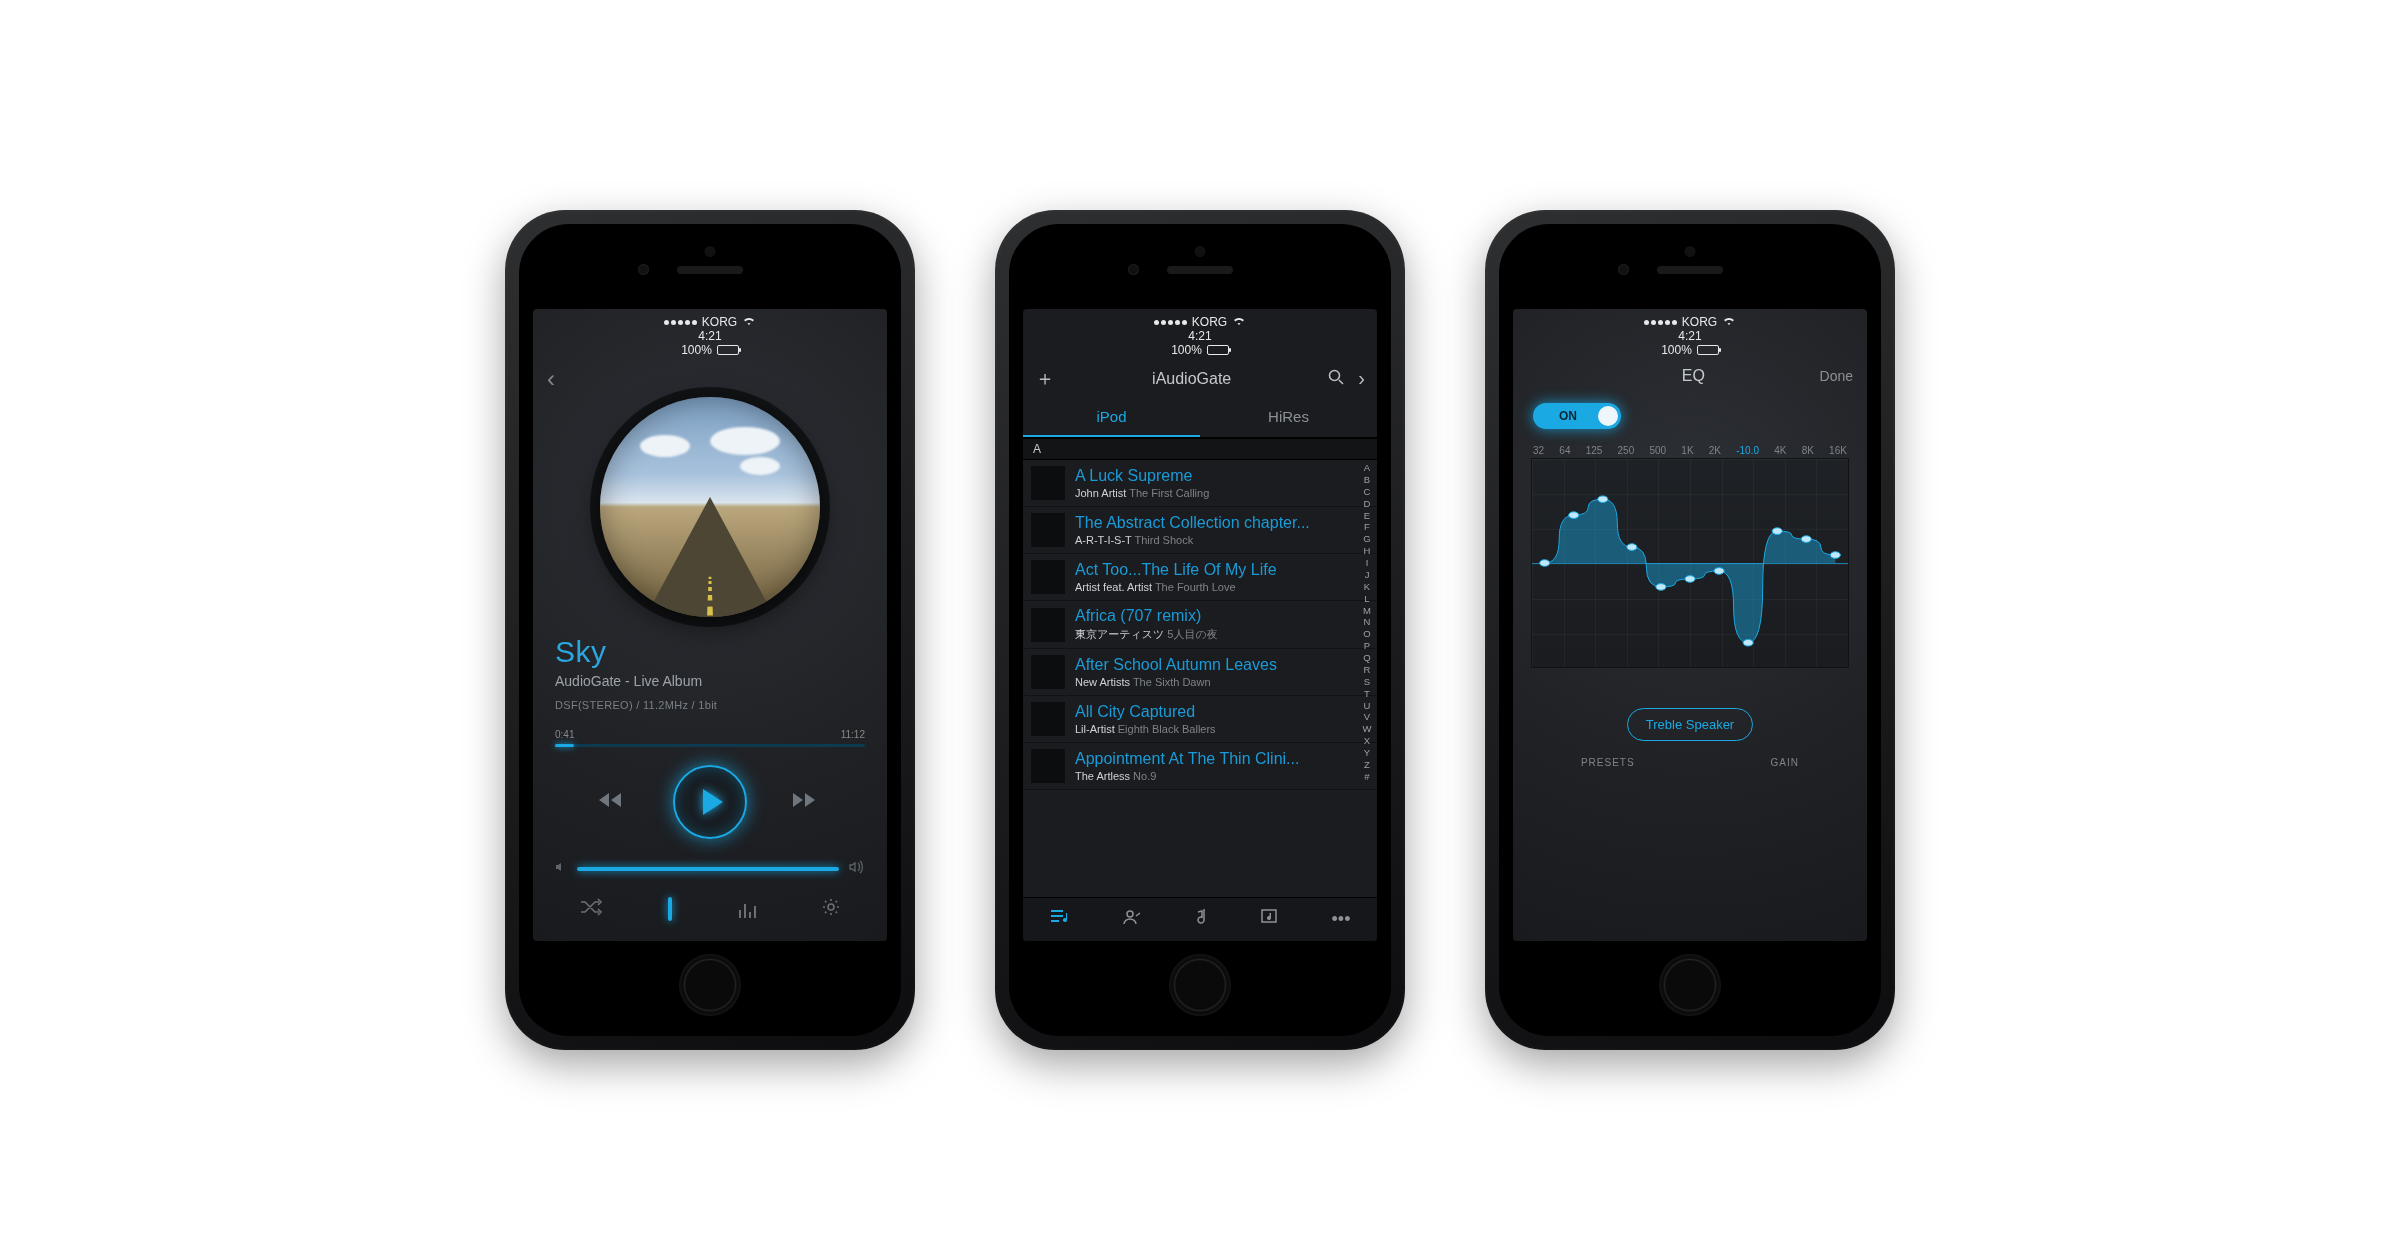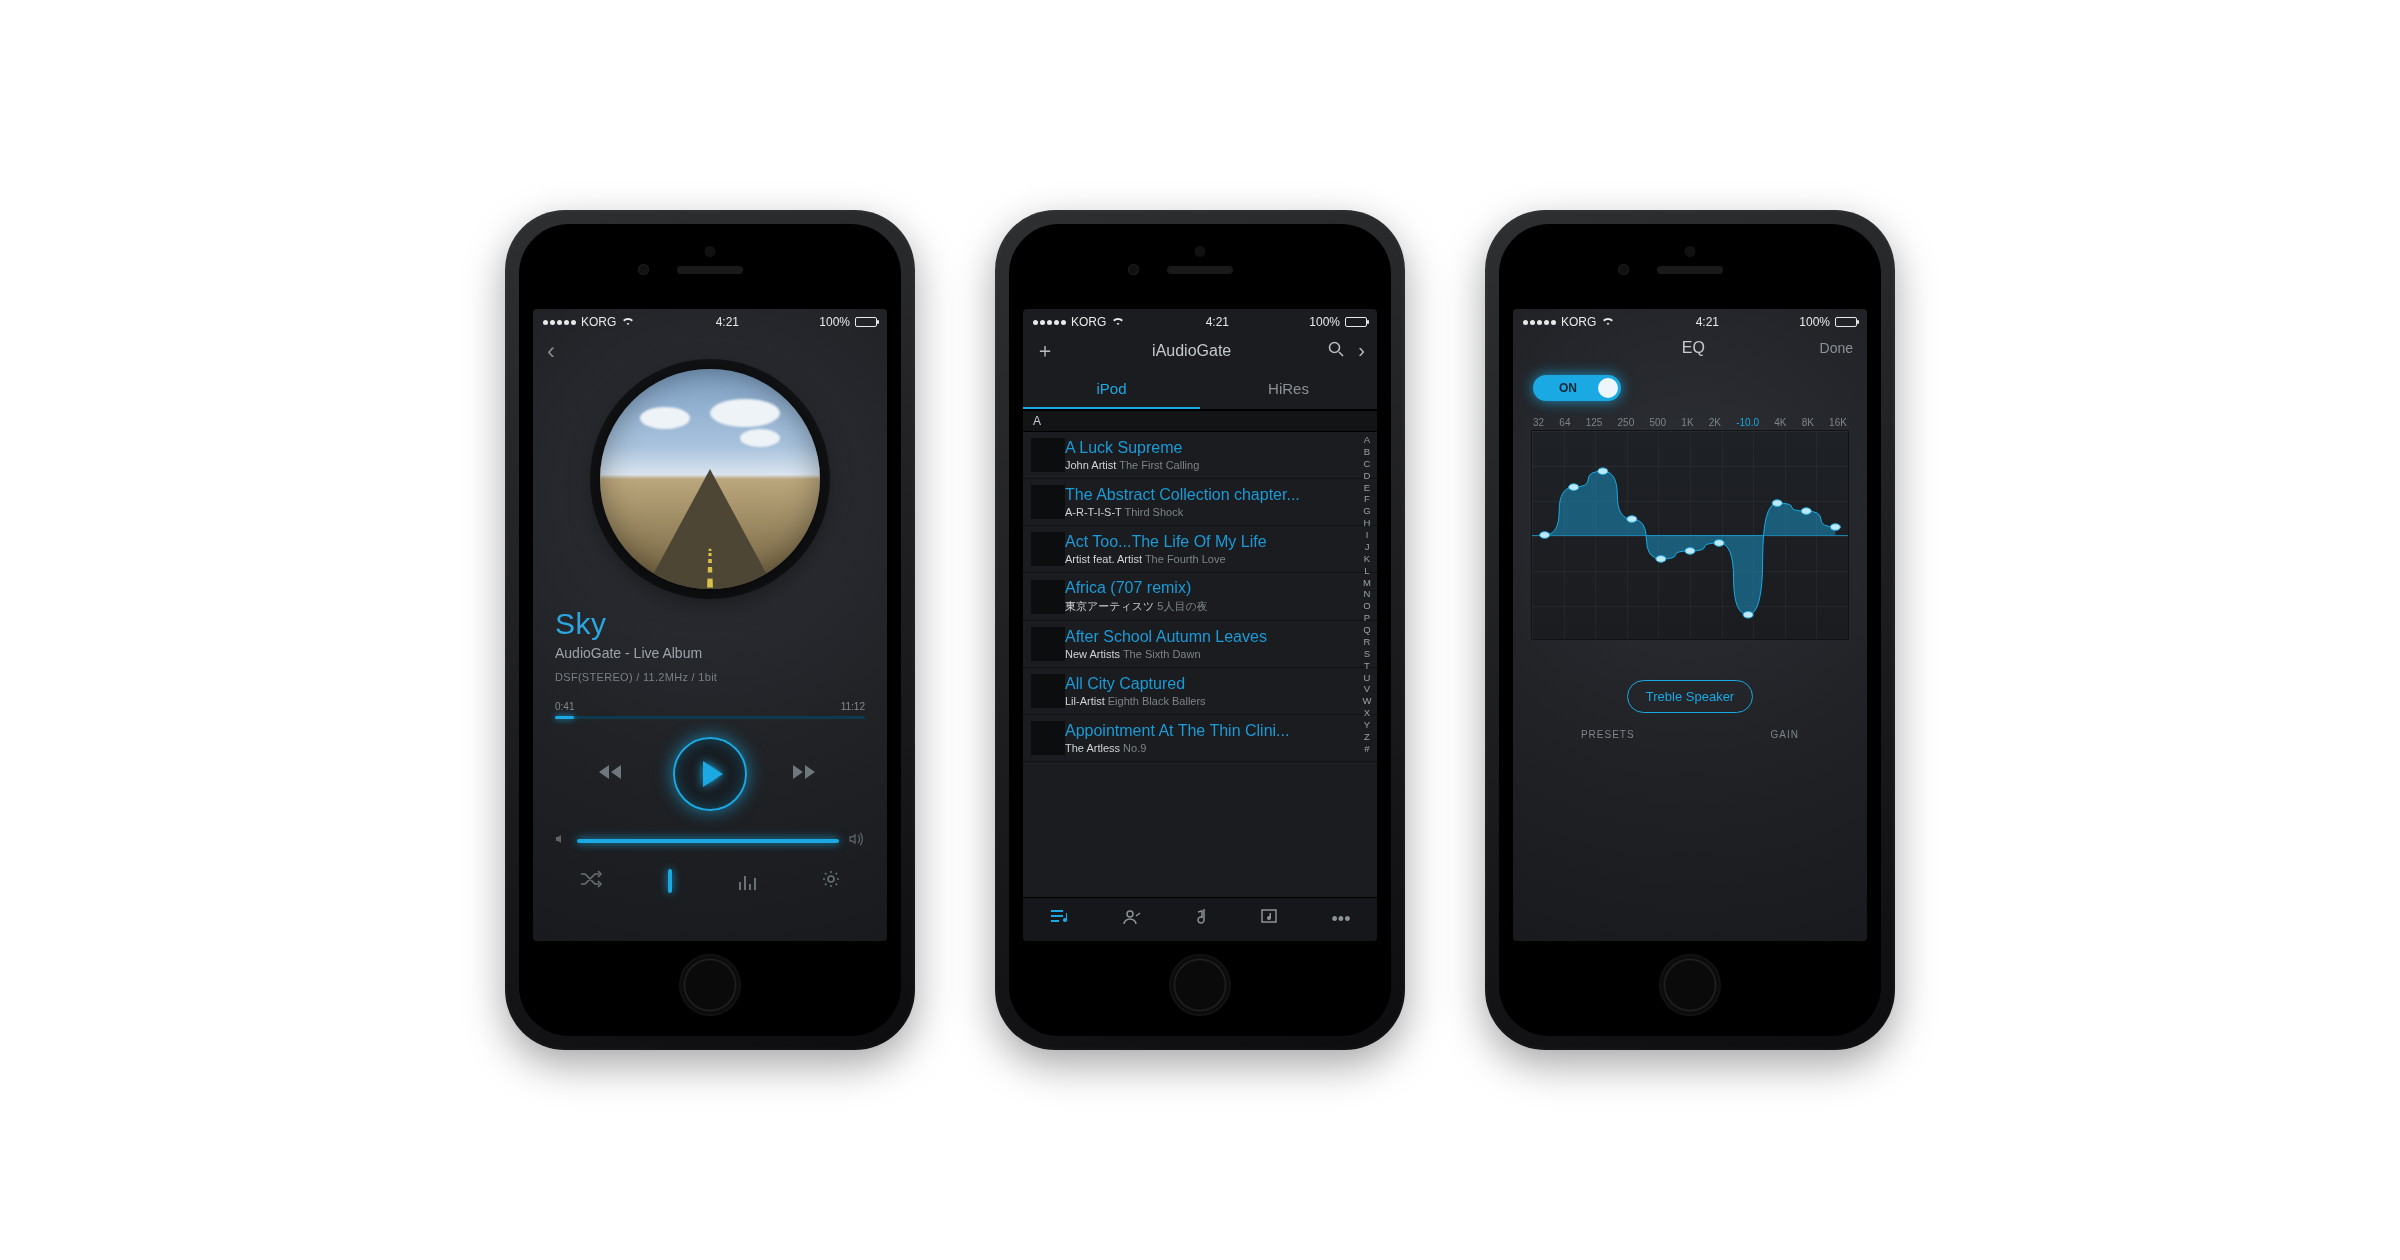--- a/index.html
+++ b/index.html
@@ -23,21 +23,21 @@
   .home    { position:absolute; bottom:20px; left:50%; transform:translateX(-50%); width:62px; height:62px; border-radius:50%; background:radial-gradient(circle,#0a0a0a 55%,#222 58%,#0a0a0a 62%); box-shadow: inset 0 0 4px rgba(255,255,255,.1); }
 
   .screen {
     width:100%; height:100%;
     background: radial-gradient(circle at 50% 30%, #2d3035 0%, #202226 55%, #181a1d 100%);
     border-radius: 4px; overflow: hidden; color:#a7adb3; position:relative;
     font-size: 13px;
   }
 
   
-  .status { display:flex; align-items:center; justify-content:space-between; padding:6px 10px 2px; color:#e8e8ea; font-size:12px; font-weight:500; }
+  .status { display:flex; align-items:center; justify-content:space-between; padding:6px 10px 2px; color:#e8e8ea; font-size:12px; font-weight:500;flex-direction:column; }
   .status .left, .status .right { display:flex; align-items:center; gap:5px; }
   .dots { display:flex; gap:2px; }
   .dots span { width:5px; height:5px; border-radius:50%; background:#e8e8ea; display:block; }
   .wifi-icon, .batt-icon { display:inline-block; }
   .batt-icon { width:22px; height:10px; border:1px solid #e8e8ea; border-radius:2px; position:relative; }
   .batt-icon::after { content:""; position:absolute; right:-3px; top:2px; width:2px; height:4px; background:#e8e8ea; border-radius:1px; }
   .batt-icon .fill { background:#e8e8ea; height:100%; width:100%; border-radius:1px; }
 
   
   .player-nav { padding: 6px 14px 0; }
@@ -92,21 +92,21 @@
   
   .lib-nav { display:flex; align-items:center; justify-content:space-between; padding:6px 12px; color:#c4c8cc; }
   .lib-nav .title { font-size:16px; font-weight:400; }
   .lib-nav .navside { display:flex; gap:14px; align-items:center; font-size:20px; color:#b9bdc1;}
   .tabs { display:flex; border-bottom:1px solid #000; }
   .tab { flex:1; text-align:center; padding:10px 0; font-size:15px; color:#8c9196; }
   .tab.active { color:#1aa9e3; border-bottom:2px solid #1aa9e3; }
 
   .section-letter { background:#121416; color:#c7cbce; font-size:12px; padding:3px 10px; border-top:1px solid #000; border-bottom:1px solid #000;}
   .list { position:relative; }
-  .row { display:flex; padding:6px 8px 6px 8px; border-bottom:1px solid #101214; align-items:center; }
+  .row { display:flex; gap:10px; padding:6px 8px 6px 8px; border-bottom:1px solid #101214; align-items:center; }
   .thumb { width:34px; height:34px; background:#0c0d0f; flex-shrink:0; }
   .row .text { min-width:0; }
   .song  { color:#1a9bd8; font-size:16px; font-weight:400; white-space:nowrap; overflow:hidden; text-overflow:ellipsis; }
   .meta  { color:#d0d3d6; font-size:11px; margin-top:2px; }
   .meta .album { color:#7e8388; }
 
   .az { position:absolute; right:2px; top:0; bottom:0; width:16px; display:flex; flex-direction:column; justify-content:flex-start; align-items:center; color:#9aa0a6; font-size:9.5px; line-height:1.25; padding-top:2px;}
   .lib-bottom { display:flex; justify-content:space-around; align-items:center; padding:10px 0; border-top:1px solid #000; background:#15171a; color:#8d9297; font-size:18px; position:absolute; bottom:0; left:0; right:0;}
   .lib-bottom .active { color:#1aa9e3; }
 

